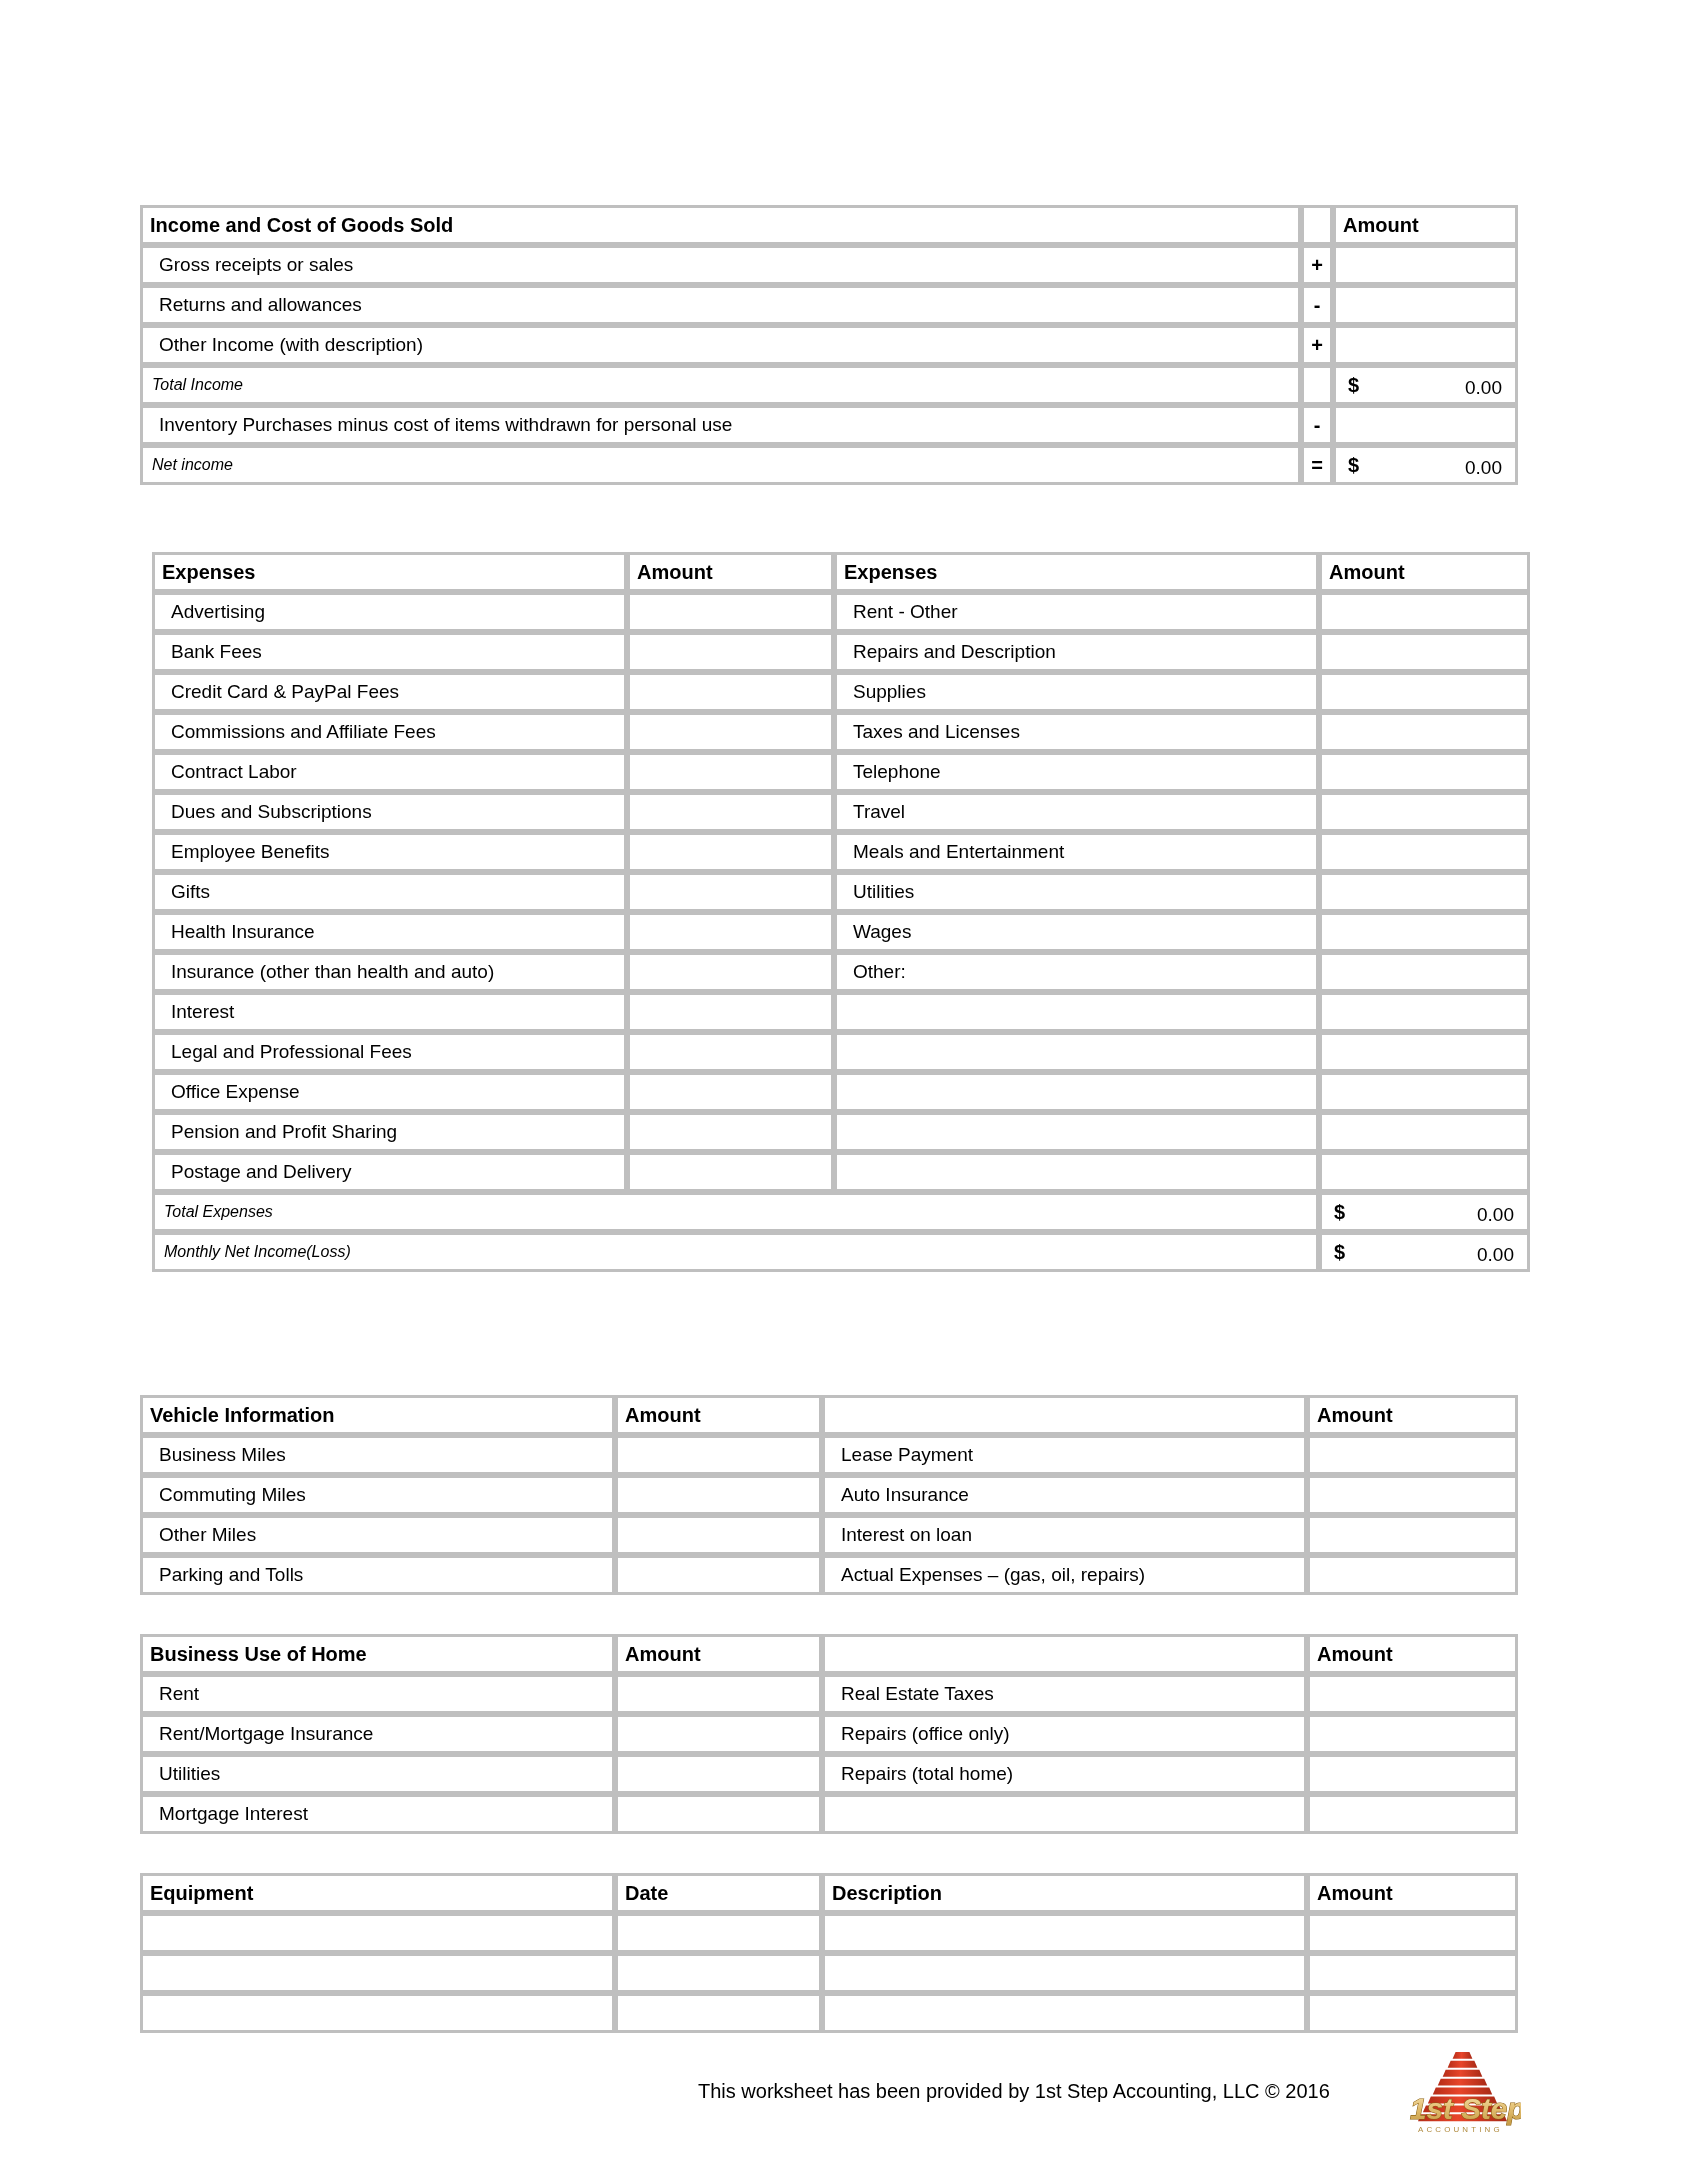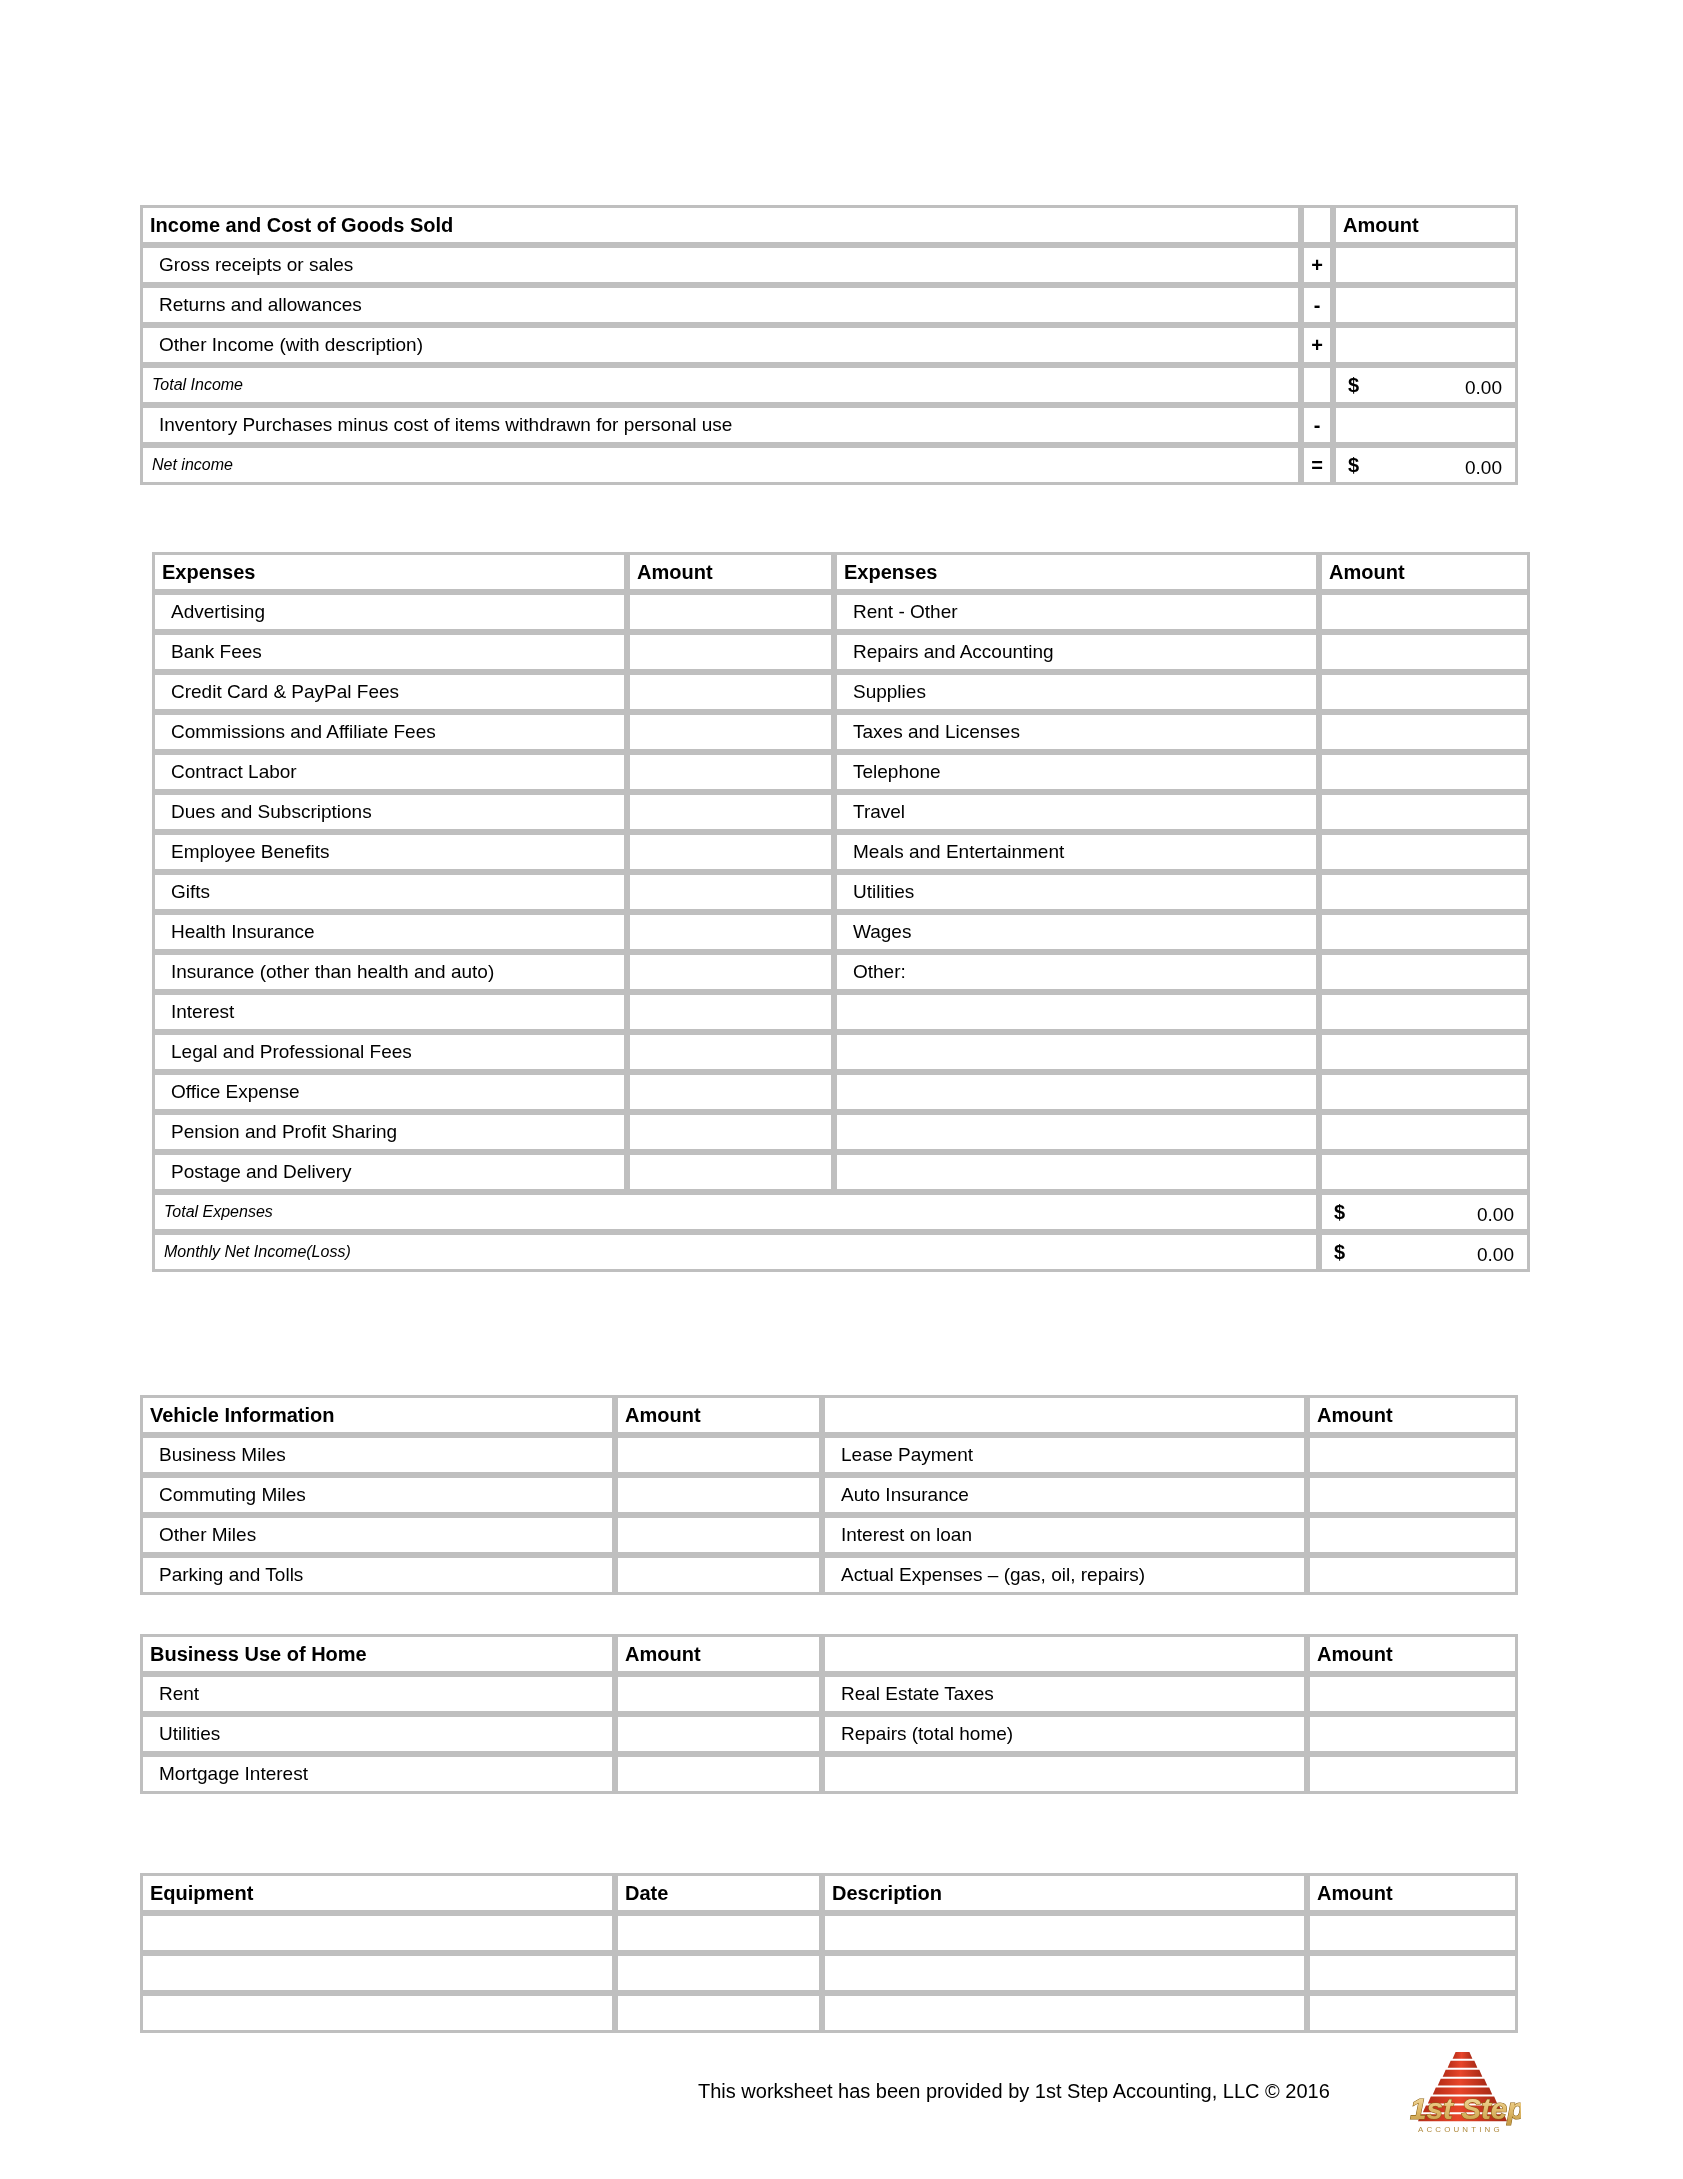--- a/index.html
+++ b/index.html
@@ -204,21 +204,21 @@
       </tr>
     <tr>
           <td class="cell-indent">Advertising</td>
           <td></td>
           <td class="cell-indent">Rent - Other</td>
           <td></td>
         </tr>
         <tr>
           <td class="cell-indent">Bank Fees</td>
           <td></td>
-          <td class="cell-indent">Repairs and Accounting</td>
+          <td class="cell-indent">Repairs and Description</td>
           <td></td>
         </tr>
         <tr>
           <td class="cell-indent">Credit Card &amp; PayPal Fees</td>
           <td></td>
           <td class="cell-indent">Supplies</td>
           <td></td>
         </tr>
         <tr>
           <td class="cell-indent">Commissions and Affiliate Fees</td>
@@ -355,20 +355,26 @@
       <tr>
         <td class="hdr hdr-indent">Business Use of Home</td>
         <td class="hdr hdr-indent">Amount</td>
         <td class="hdr hdr-indent"></td>
         <td class="hdr hdr-indent">Amount</td>
       </tr>
     <tr>
           <td class="cell-indent">Rent</td>
           <td></td>
           <td class="cell-indent">Real Estate Taxes</td>
+          <td></td>
+        </tr>
+        <tr>
+          <td class="cell-indent">Rent/Mortgage Insurance</td>
+          <td></td>
+          <td class="cell-indent">Repairs (office only)</td>
           <td></td>
         </tr>
         <tr>
           <td class="cell-indent">Utilities</td>
           <td></td>
           <td class="cell-indent">Repairs (total home)</td>
           <td></td>
         </tr>
         <tr>
           <td class="cell-indent">Mortgage Interest</td>

